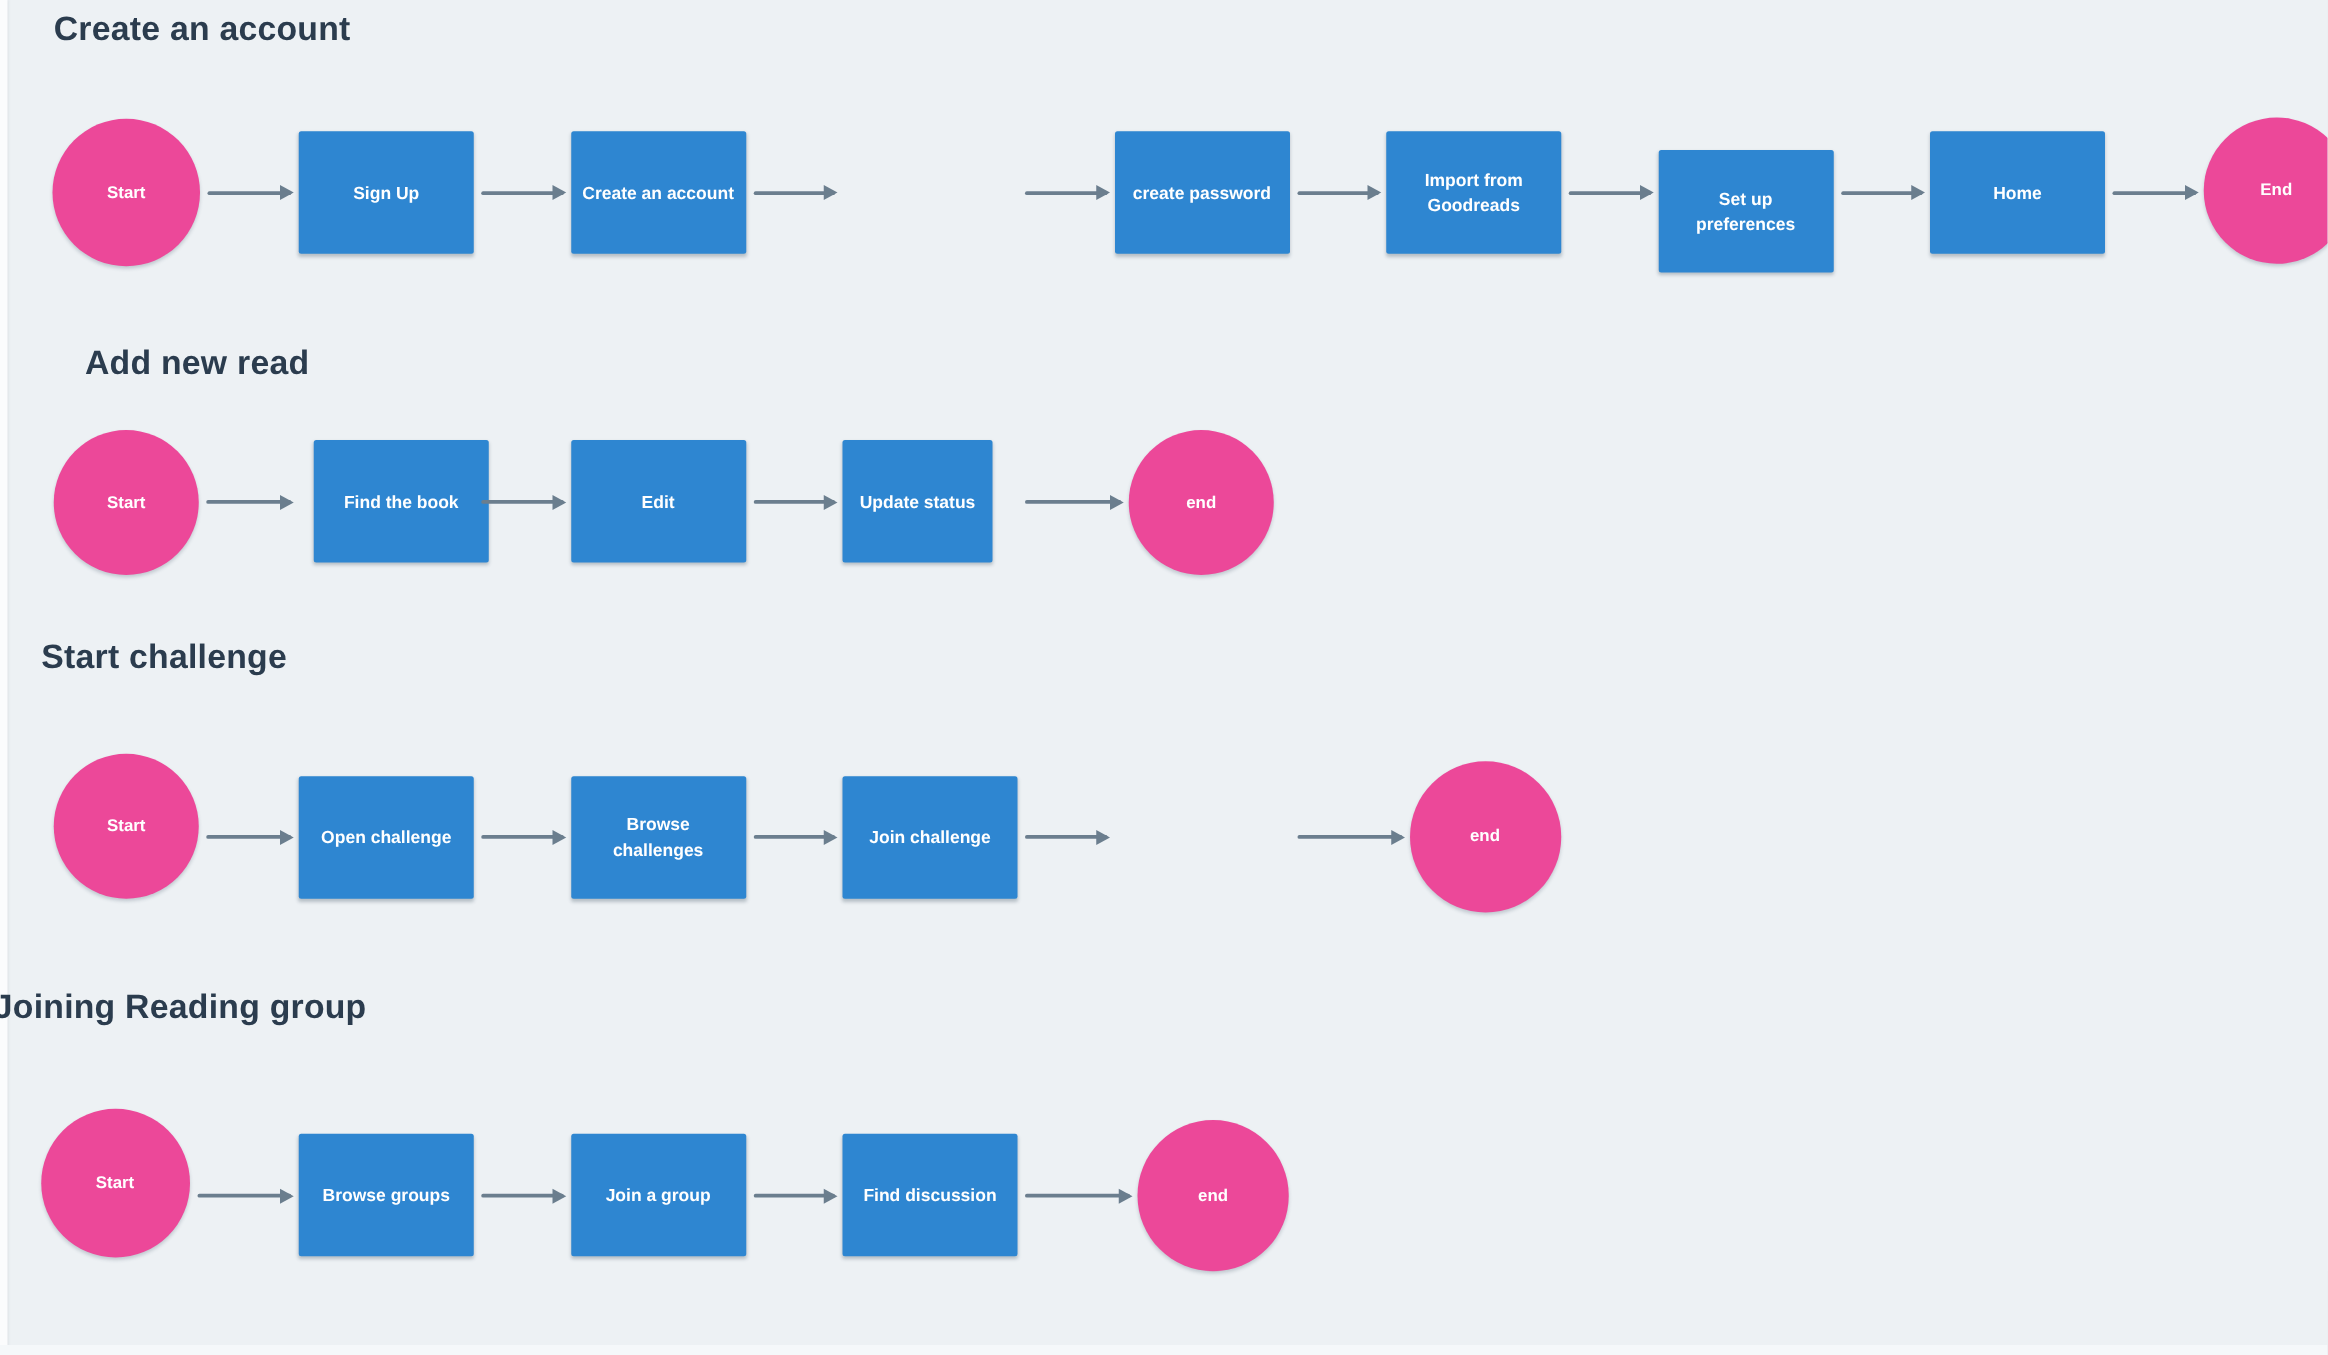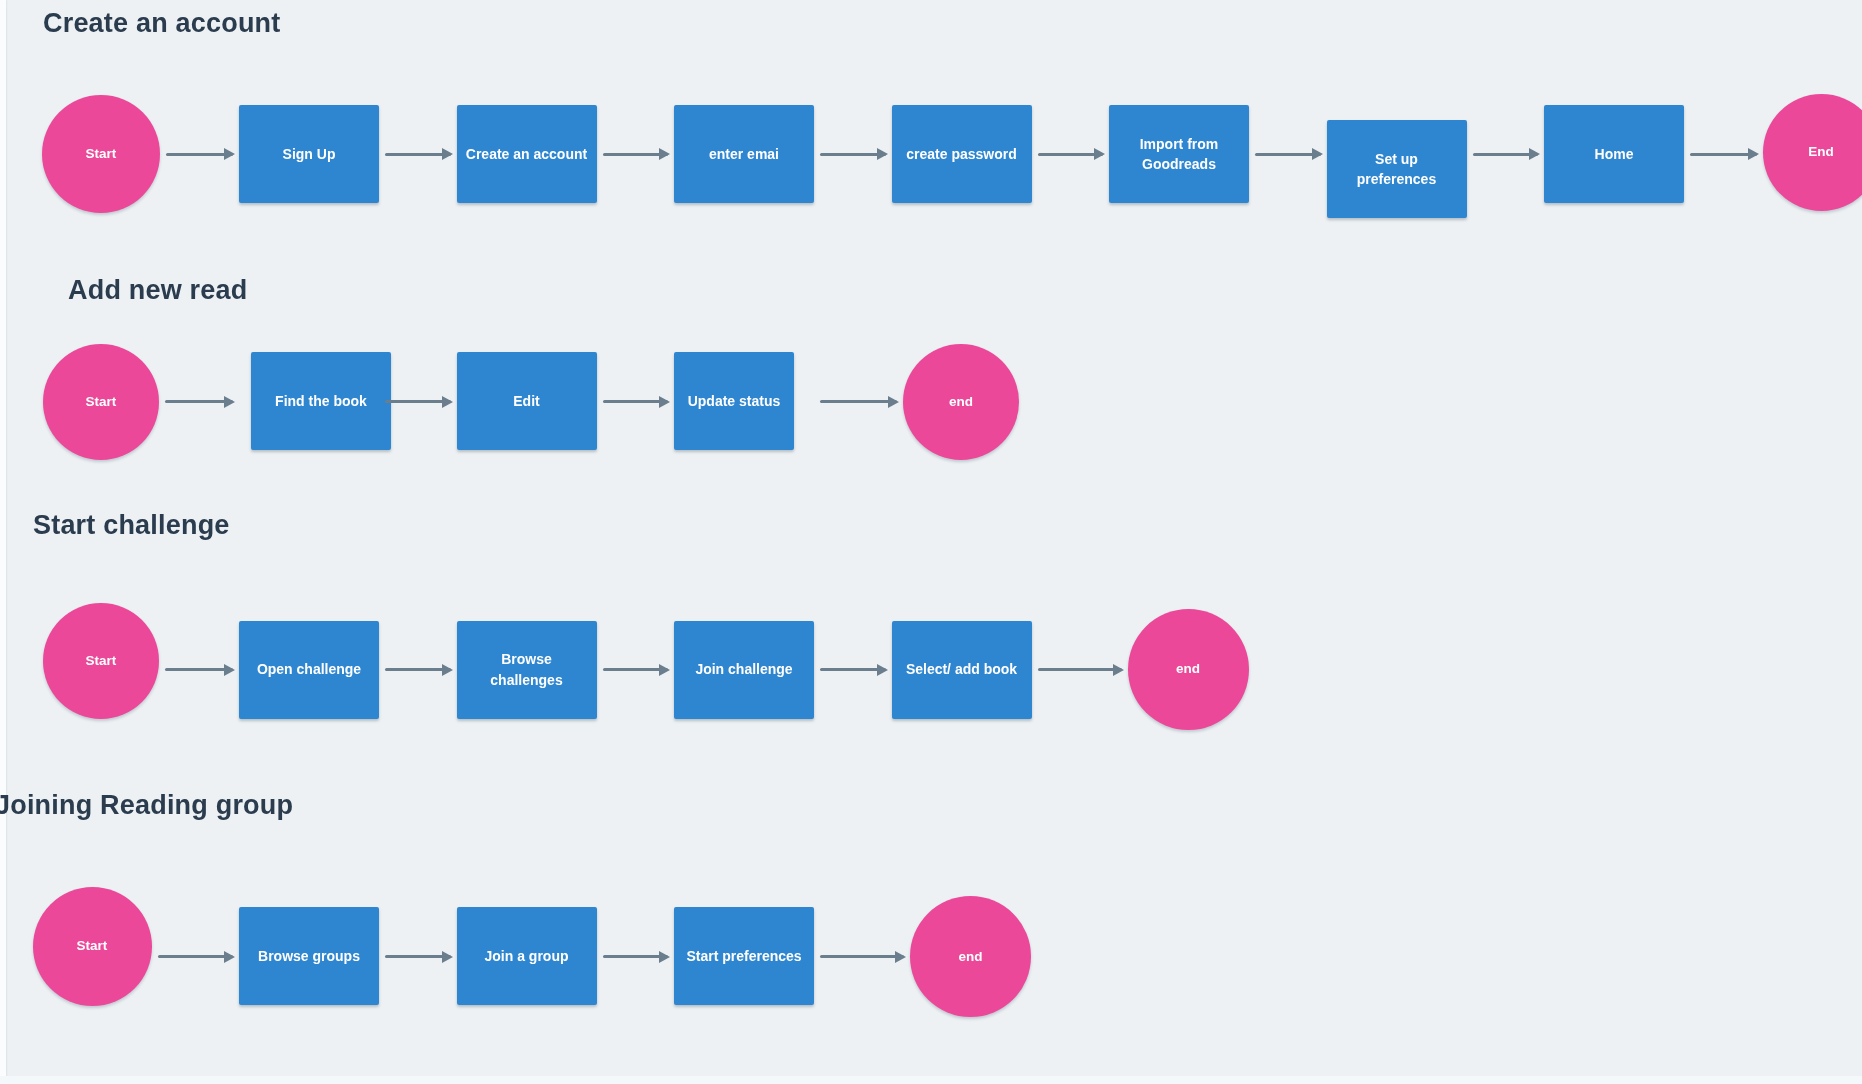--- a/index.html
+++ b/index.html
@@ -80,21 +80,20 @@
 <div id="canvas">
   <div class="edge-left"></div>
   <div class="edge-bottom"></div>
 
 <div class="flow-title" style="left: 43px; top: 8px;">Create an account</div>
     <div class="node terminal" style="left: 42px; top: 95px; width: 118px; height: 118px; font-size: 13.5px;">Start</div>
     <div class="node process" style="left: 239px; top: 105px; width: 140px; height: 98px;">Sign Up</div>
     <div class="arrow" style="left: 166px; width: 67px; top: 152.5px;"></div>
     <div class="node process" style="left: 456.5px; top: 105px; width: 140px; height: 98px;">Create an account</div>
     <div class="arrow" style="left: 385px; width: 65.5px; top: 152.5px;"></div>
-    <div class="node process" style="left: 674px; top: 105px; width: 140px; height: 98px;">enter emai</div>
     <div class="arrow" style="left: 602.5px; width: 65.5px; top: 152.5px;"></div>
     <div class="node process" style="left: 891.5px; top: 105px; width: 140px; height: 98px;">create password</div>
     <div class="arrow" style="left: 820px; width: 65.5px; top: 152.5px;"></div>
     <div class="node process" style="left: 1109px; top: 105px; width: 140px; height: 98px;">Import from
 Goodreads</div>
     <div class="arrow" style="left: 1037.5px; width: 65.5px; top: 152.5px;"></div>
     <div class="node process" style="left: 1326.5px; top: 105px; width: 140px; height: 98px; margin-top: 15px;">Set up
 preferences</div>
     <div class="arrow" style="left: 1255px; width: 65.5px; top: 152.5px;"></div>
     <div class="node process" style="left: 1544px; top: 105px; width: 140px; height: 98px;">Home</div>
@@ -113,27 +112,26 @@
     <div class="arrow" style="left: 820px; width: 77px; top: 400px;"></div>
     <div class="flow-title" style="left: 33px; top: 510px;">Start challenge</div>
     <div class="node terminal" style="left: 43px; top: 602.5px; width: 116px; height: 116px; font-size: 13.5px;">Start</div>
     <div class="node process" style="left: 239px; top: 620.5px; width: 140px; height: 98px;">Open challenge</div>
     <div class="arrow" style="left: 165px; width: 68px; top: 668px;"></div>
     <div class="node process" style="left: 456.5px; top: 620.5px; width: 140px; height: 98px;">Browse
 challenges</div>
     <div class="arrow" style="left: 385px; width: 65.5px; top: 668px;"></div>
     <div class="node process" style="left: 674px; top: 620.5px; width: 140px; height: 98px;">Join challenge</div>
     <div class="arrow" style="left: 602.5px; width: 65.5px; top: 668px;"></div>
-    <div class="node process" style="left: 891.5px; top: 620.5px; width: 140px; height: 98px;">Select/ add book</div>
     <div class="arrow" style="left: 820px; width: 65.5px; top: 668px;"></div>
     <div class="node terminal" style="left: 1127.5px; top: 608.5px; width: 121px; height: 121px; font-size: 13.5px;">end</div>
     <div class="arrow" style="left: 1037.5px; width: 84px; top: 668px;"></div>
     <div class="flow-title" style="left: -5px; top: 790px;">Joining Reading group</div>
     <div class="node terminal" style="left: 32.5px; top: 886.5px; width: 119px; height: 119px; font-size: 13.5px;">Start</div>
     <div class="node process" style="left: 239px; top: 907px; width: 140px; height: 98px;">Browse groups</div>
     <div class="arrow" style="left: 157.5px; width: 75.5px; top: 955px;"></div>
     <div class="node process" style="left: 456.5px; top: 907px; width: 140px; height: 98px;">Join a group</div>
     <div class="arrow" style="left: 385px; width: 65.5px; top: 955px;"></div>
-    <div class="node process" style="left: 674px; top: 907px; width: 140px; height: 98px;">Start preferences</div>
+    <div class="node process" style="left: 674px; top: 907px; width: 140px; height: 98px;">Find discussion</div>
     <div class="arrow" style="left: 602.5px; width: 65.5px; top: 955px;"></div>
     <div class="node terminal" style="left: 910px; top: 896px; width: 121px; height: 121px; font-size: 13.5px;">end</div>
     <div class="arrow" style="left: 820px; width: 84px; top: 955px;"></div>
   </div>
 
 </body></html>

